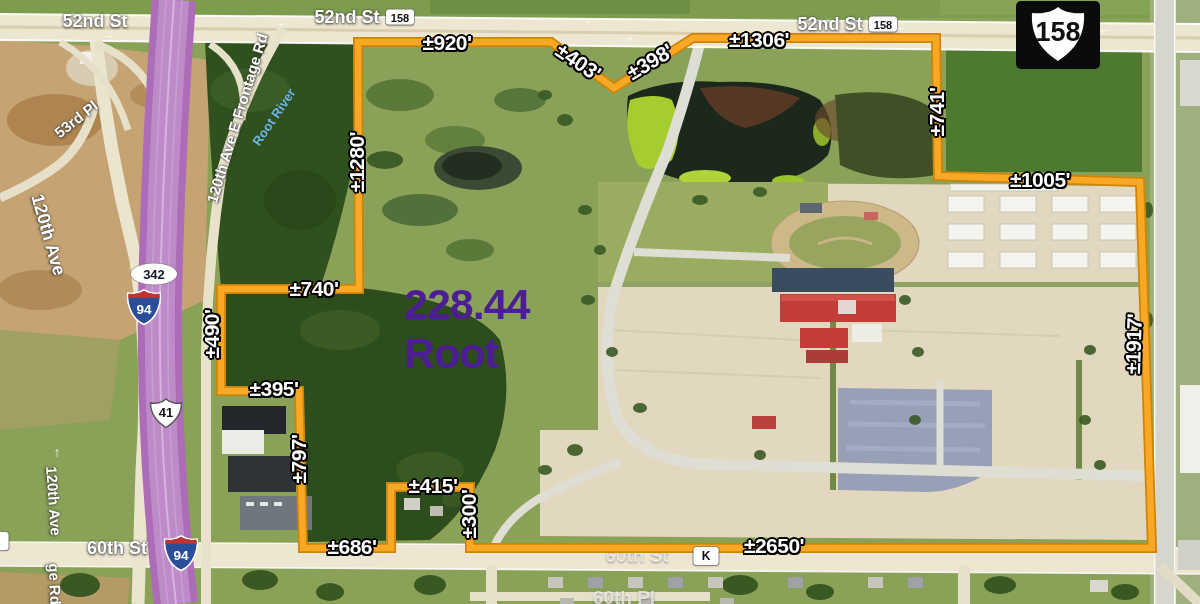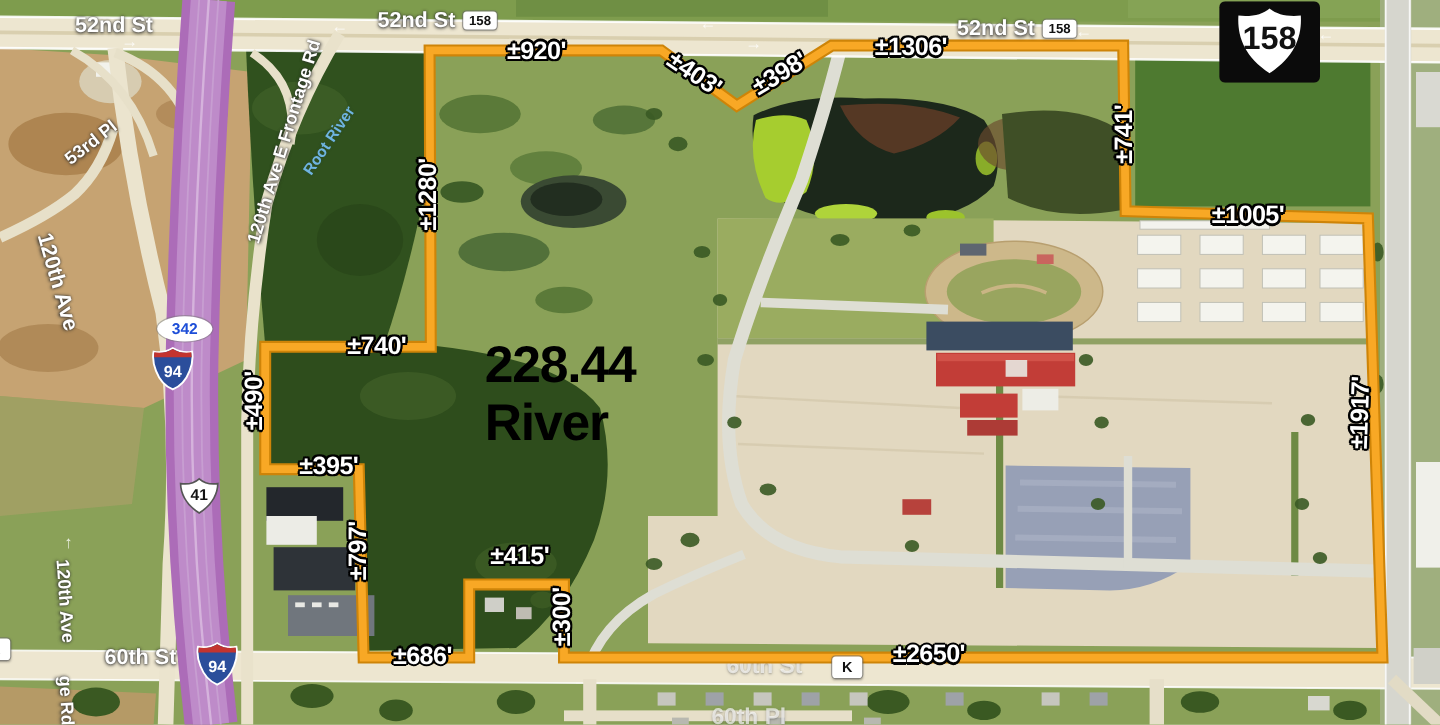--- a/index.html
+++ b/index.html
@@ -20,21 +20,21 @@
        text-shadow:0 1px 3px rgba(45,45,45,.95),0 0 2px rgba(45,45,45,.8)}
   .road-faint{font-size:19px;font-weight:600;color:rgba(255,255,255,.68);
        text-shadow:0 1px 2px rgba(70,70,70,.5)}
   .water{font-size:13px;font-weight:600;color:#6FB4E0;text-shadow:0 0 2px rgba(30,60,80,.35)}
   .arrow{font-size:14px;font-weight:700;color:rgba(255,255,255,.8)}
   .acres{position:absolute;color:#F0A22E;font-size:43px;font-weight:700;
          line-height:49px;letter-spacing:-1px;z-index:3}
   .badge{background:#fff;color:#111;border-radius:3px;font-weight:700;font-size:11px;
          display:flex;align-items:center;justify-content:center;
          box-shadow:0 0 0 1px rgba(110,110,110,.55),0 1px 2px rgba(0,0,0,.35)}
-  .oval{background:#fff;color:#1d4ed8;border-radius:50%;font-weight:700;font-size:13px;
+  .oval{background:#fff;color:#0f172a;border-radius:50%;font-weight:700;font-size:13px;
         display:flex;align-items:center;justify-content:center;
         box-shadow:0 0 0 1px rgba(120,120,120,.5)}
   .shieldwrap{position:absolute;line-height:0}
 </style>
 </head>
 <body>
 
 <div class="stage">
 
   <svg id="base" width="1200" height="604" viewBox="0 0 1200 604">
@@ -258,34 +258,34 @@
       <span class="lbl road-faint" style="left: 637px; top: 556px; transform: translate(-50%, -50%);">60th St</span>
       <span class="lbl road-faint" style="left: 624px; top: 598px; transform: translate(-50%, -50%);">60th Pl</span>
     </div>
 
   <svg id="boundary-svg" width="1200" height="604" viewBox="0 0 1200 604">
       <polygon points="358,42 551,42 614,88 693,38 936,38 938,176 1140,182 1152,548 470,548 470,487 391,487 391,548 303,548 299,391 221,391 221,289 359,289" fill="none" stroke="#CE8408" stroke-width="10" stroke-linejoin="miter"></polygon>
       <polygon points="358,42 551,42 614,88 693,38 936,38 938,176 1140,182 1152,548 470,548 470,487 391,487 391,548 303,548 299,391 221,391 221,289 359,289" fill="none" stroke="#F8A825" stroke-width="6.5" stroke-linejoin="miter"></polygon>
     </svg>
 
   <div id="labels-over">
-    <div class="acres" style="left: 404px; top: 280px; color: #000000;">
+    <div class="acres" style="left: 404px; top: 280px; color: #4c1d95;">
       <div>228.44</div>
-      <div>River</div>
+      <div>Root</div>
     </div>
   <span class="lbl dim" style="left: 447px; top: 43px; transform: translate(-50%, -50%);">±920'</span>
       <span class="lbl dim" style="left: 578px; top: 62px; transform: translate(-50%, -50%) rotate(34deg);">±403'</span>
       <span class="lbl dim" style="left: 650px; top: 62px; transform: translate(-50%, -50%) rotate(-31deg);">±398'</span>
       <span class="lbl dim" style="left: 759px; top: 40px; transform: translate(-50%, -50%);">±1306'</span>
       <span class="lbl dim" style="left: 937px; top: 112px; transform: translate(-50%, -50%) rotate(-90deg);">±741'</span>
       <span class="lbl dim" style="left: 1040px; top: 180px; transform: translate(-50%, -50%);">±1005'</span>
       <span class="lbl dim" style="left: 1134px; top: 344px; transform: translate(-50%, -50%) rotate(-88deg);">±1917'</span>
       <span class="lbl dim" style="left: 774px; top: 546px; transform: translate(-50%, -50%);">±2650'</span>
       <span class="lbl dim" style="left: 469px; top: 514px; transform: translate(-50%, -50%) rotate(-90deg);">±300'</span>
-      <span class="lbl dim" style="left: 433px; top: 464px; transform: translate(-50%, -50%);">±415'</span>
+      <span class="lbl dim" style="left: 433px; top: 486px; transform: translate(-50%, -50%);">±415'</span>
       <span class="lbl dim" style="left: 352px; top: 547px; transform: translate(-50%, -50%);">±686'</span>
       <span class="lbl dim" style="left: 299px; top: 459px; transform: translate(-50%, -50%) rotate(-90deg);">±797'</span>
       <span class="lbl dim" style="left: 274px; top: 389px; transform: translate(-50%, -50%);">±395'</span>
       <span class="lbl dim" style="left: 212px; top: 334px; transform: translate(-50%, -50%) rotate(-90deg);">±490'</span>
       <span class="lbl dim" style="left: 292px; top: 289px; transform: translate(-50%, -50%); padding-left: 44px;">±740'</span>
       <span class="lbl dim" style="left: 357px; top: 162px; transform: translate(-50%, -50%) rotate(-90deg);">±1280'</span>
       <span class="lbl road-lg" style="left: 95px; top: 21px; transform: translate(-50%, -50%);">52nd St</span>
       <span class="lbl road-lg" style="left: 347px; top: 17px; transform: translate(-50%, -50%);">52nd St</span>
       <span class="lbl road-lg" style="left: 830px; top: 24px; transform: translate(-50%, -50%);">52nd St</span>
       <span class="lbl road-md" style="left: 76px; top: 119px; transform: translate(-50%, -50%) rotate(-38deg);">53rd Pl</span>

